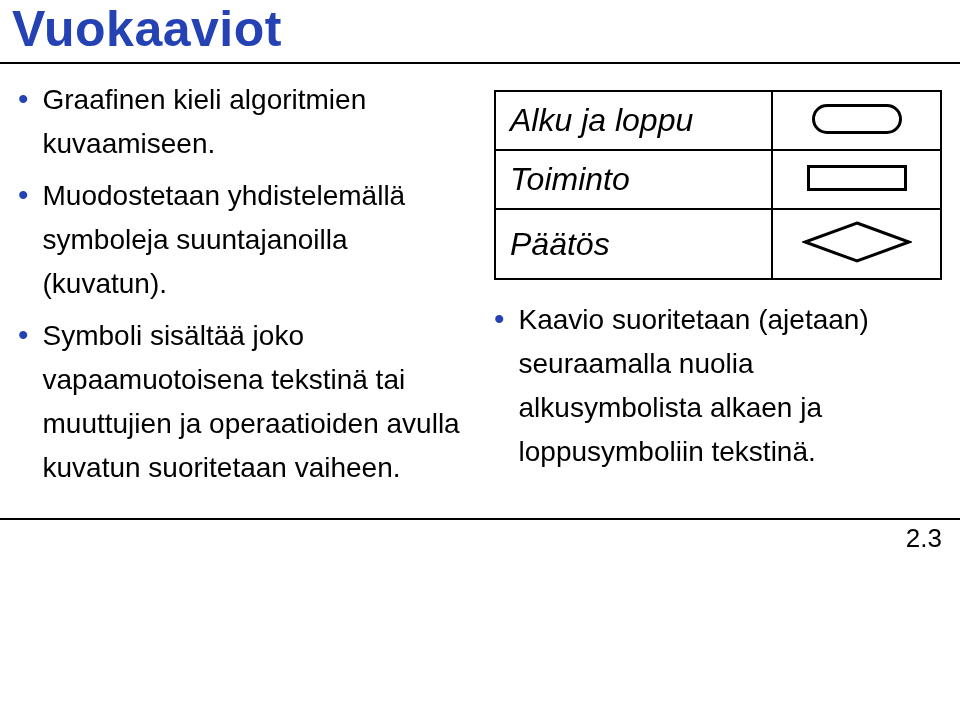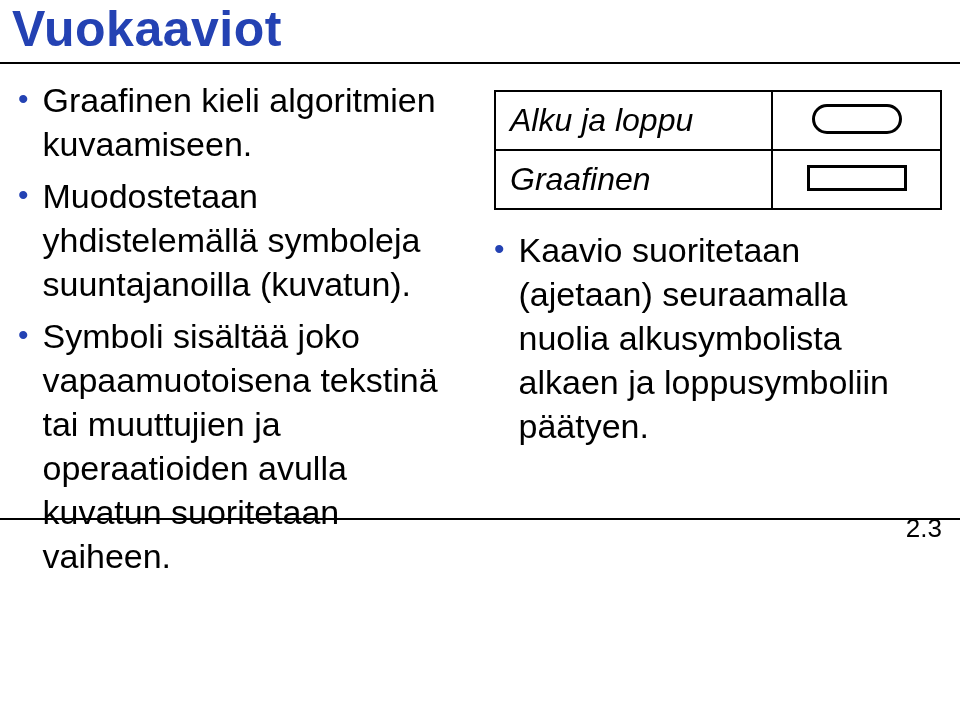--- a/index.html
+++ b/index.html
@@ -53,21 +53,21 @@
   }
   .dot {
     color: #2442b3;
     font-size: 30px;
     line-height: 38px;
     margin-right: 14px;
     flex: 0 0 auto;
     margin-top: 2px;
   }
   .btxt {
-    font-size: 34px;
+    font-size: 28px;
     line-height: 44px;
     color: #000;
     font-family: Arial, Helvetica, sans-serif;
     font-stretch: condensed;
   }
   
   .sym-table {
     width: 100%;
     border-collapse: collapse;
     margin-top: 12px;
@@ -119,21 +119,21 @@
     position: absolute;
     left: 0;
     right: 0;
     bottom: 46px;
     height: 0;
     border-top: 2px solid #000;
   }
   .pagenum {
     position: absolute;
     right: 18px;
-    bottom: 22px;
+    bottom: 12px;
     font-size: 26px;
     color: #000;
   }
 </style>
 </head>
 <body>
 
 <div class="slide">
 
   <div class="title">Vuokaaviot</div>
@@ -160,31 +160,41 @@
 
       <table class="sym-table">
         <tbody>
             <tr>
           <td class="label">Alku ja loppu</td>
           <td class="sym">
             <span class="shape-terminator"></span>
           </td>
         </tr>
         <tr>
-          <td class="label">Graafinen</td>
+          <td class="label">Toiminto</td>
           <td class="sym">
             <span class="shape-process"></span>
           </td>
         </tr>
+        <tr>
+          <td class="label">Päätös</td>
+          <td class="sym">
+            <span class="shape-diamond-wrap">
+              <svg width="110" height="44" viewBox="0 0 110 44">
+                <polygon points="55,3 107,22 55,41 3,22" fill="none" stroke="#000" stroke-width="3"></polygon>
+              </svg>
+            </span>
+          </td>
+        </tr>
       </tbody>
         </table>
 
       <div class="bullet right-bullet">
         <div class="dot">•</div>
-        <div class="btxt">Kaavio suoritetaan (ajetaan) seuraamalla nuolia alkusymbolista alkaen ja loppusymboliin päätyen.</div>
+        <div class="btxt">Kaavio suoritetaan (ajetaan) seuraamalla nuolia alkusymbolista alkaen ja loppusymboliin tekstinä.</div>
       </div>
 
     </div>
 
   </div>
 
   <div class="bottom-rule"></div>
   <div class="pagenum">2.3</div>
 
 </div>

